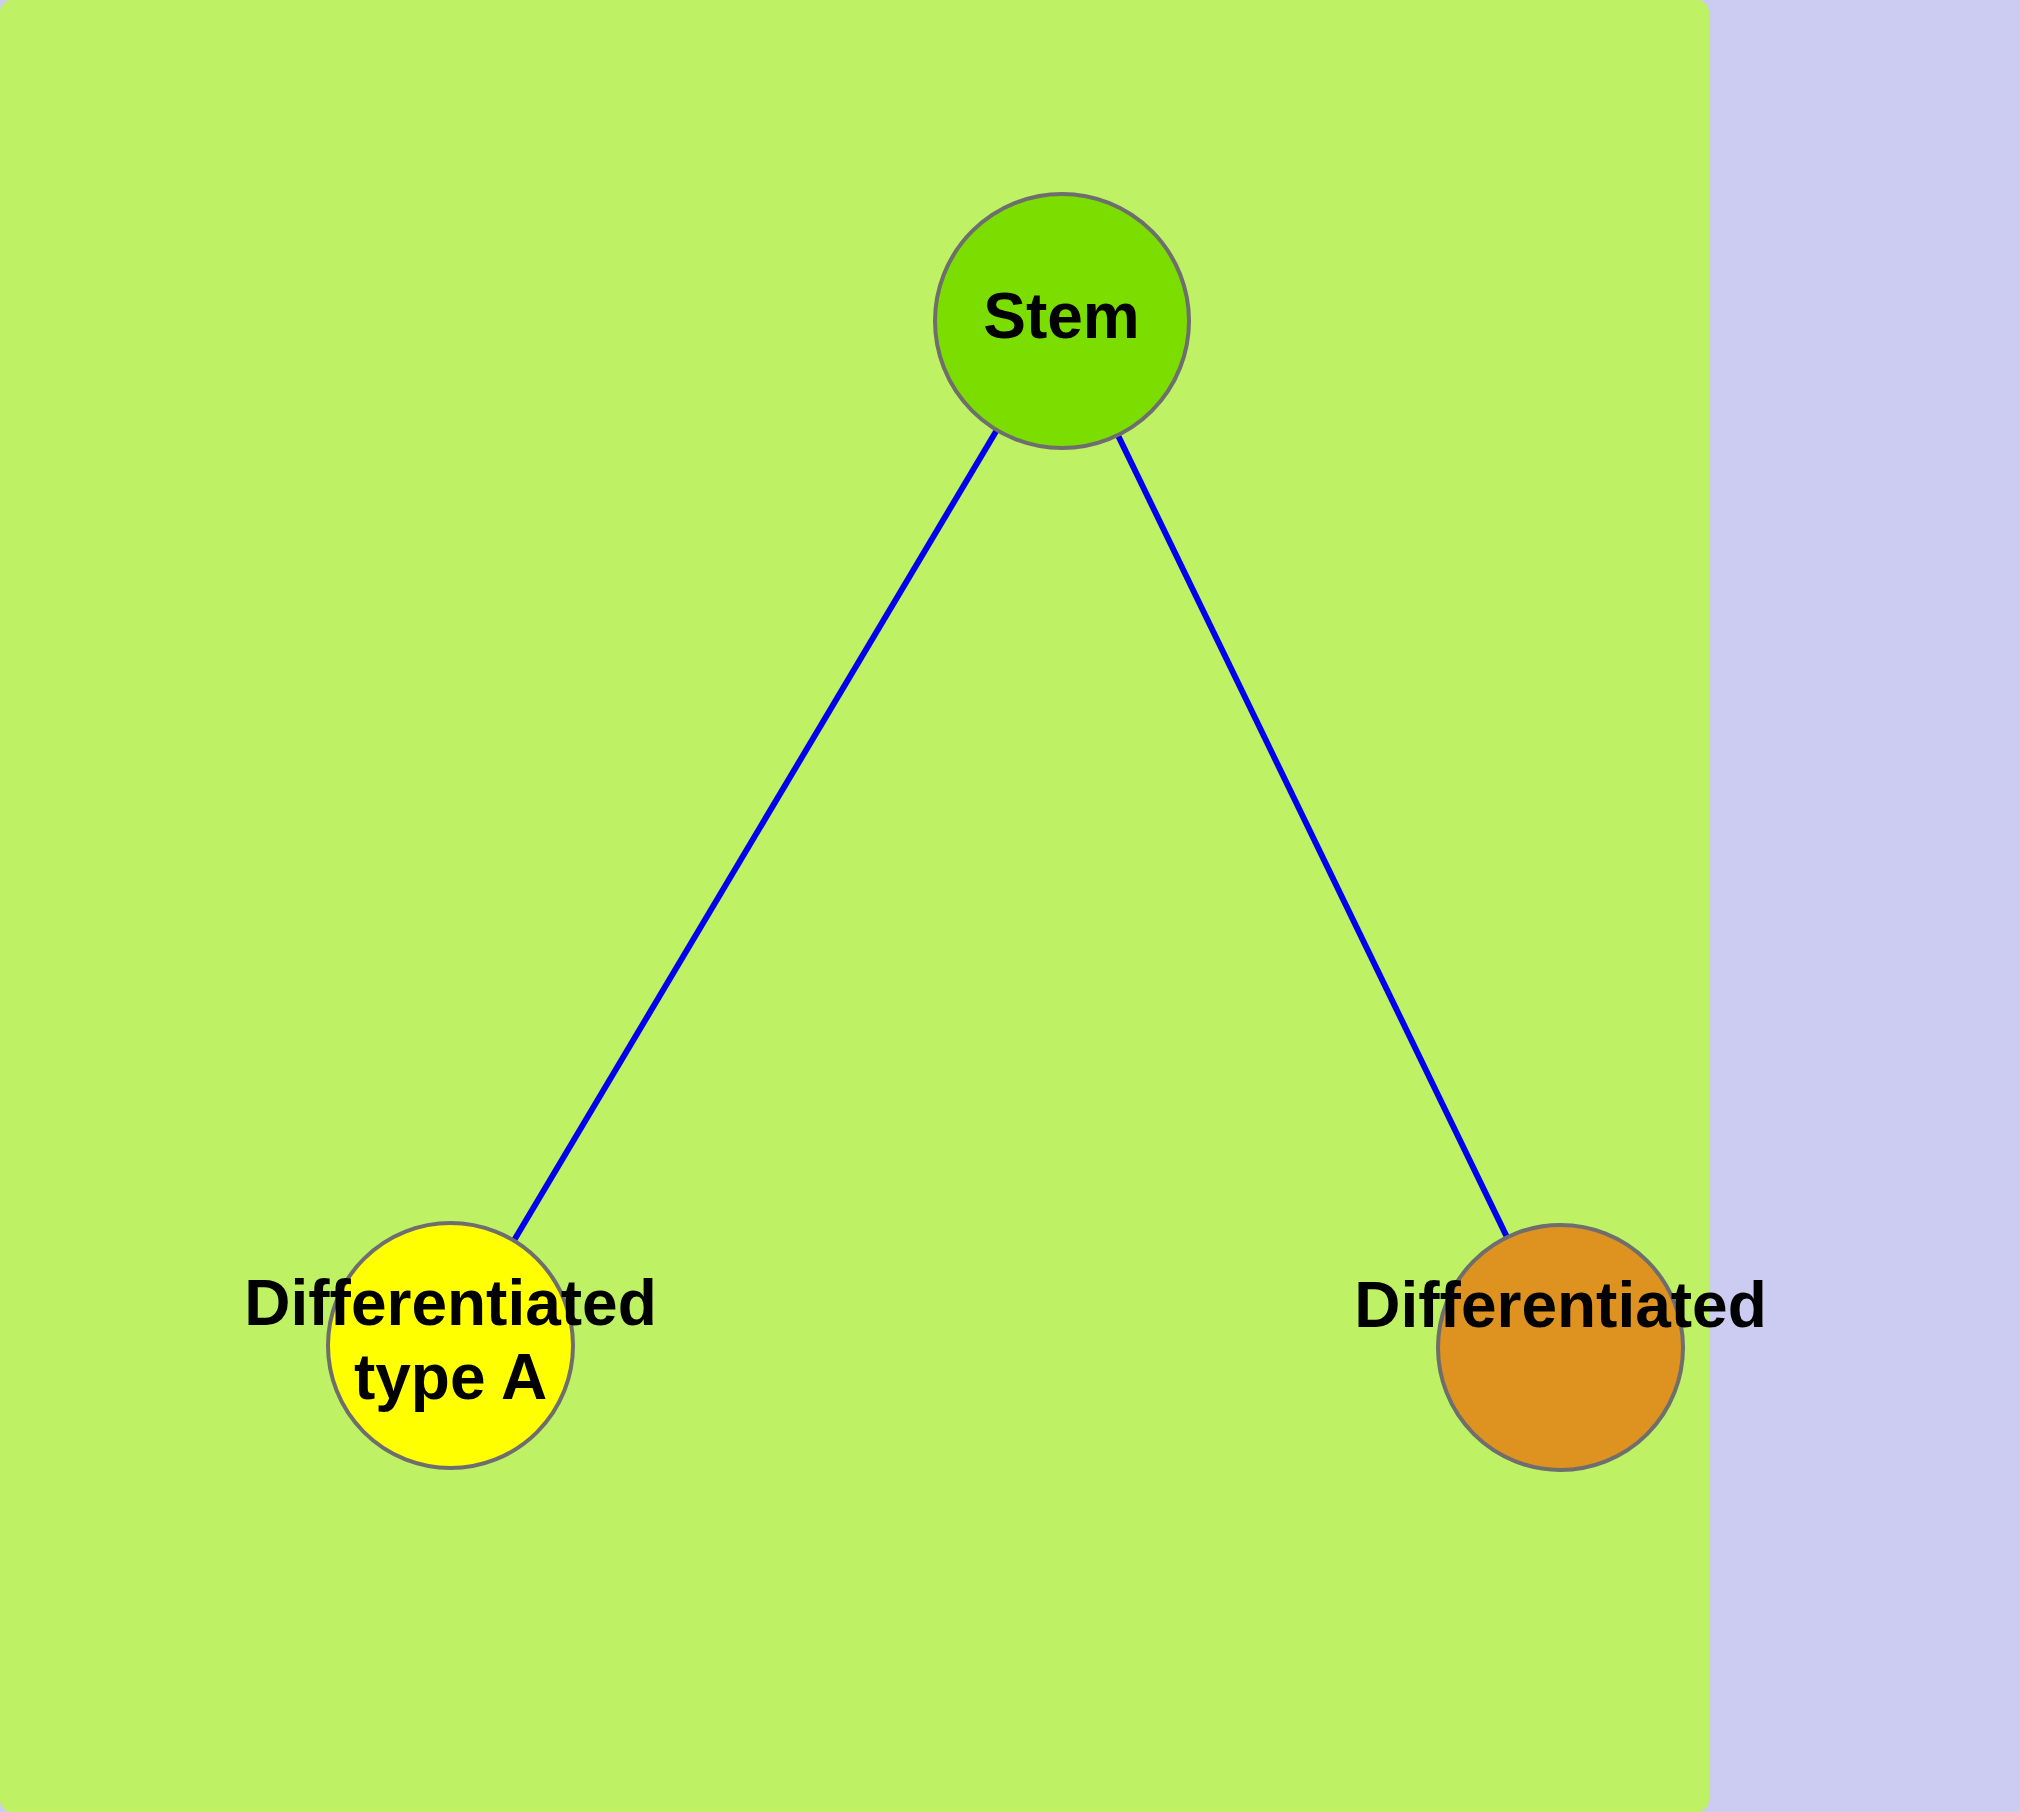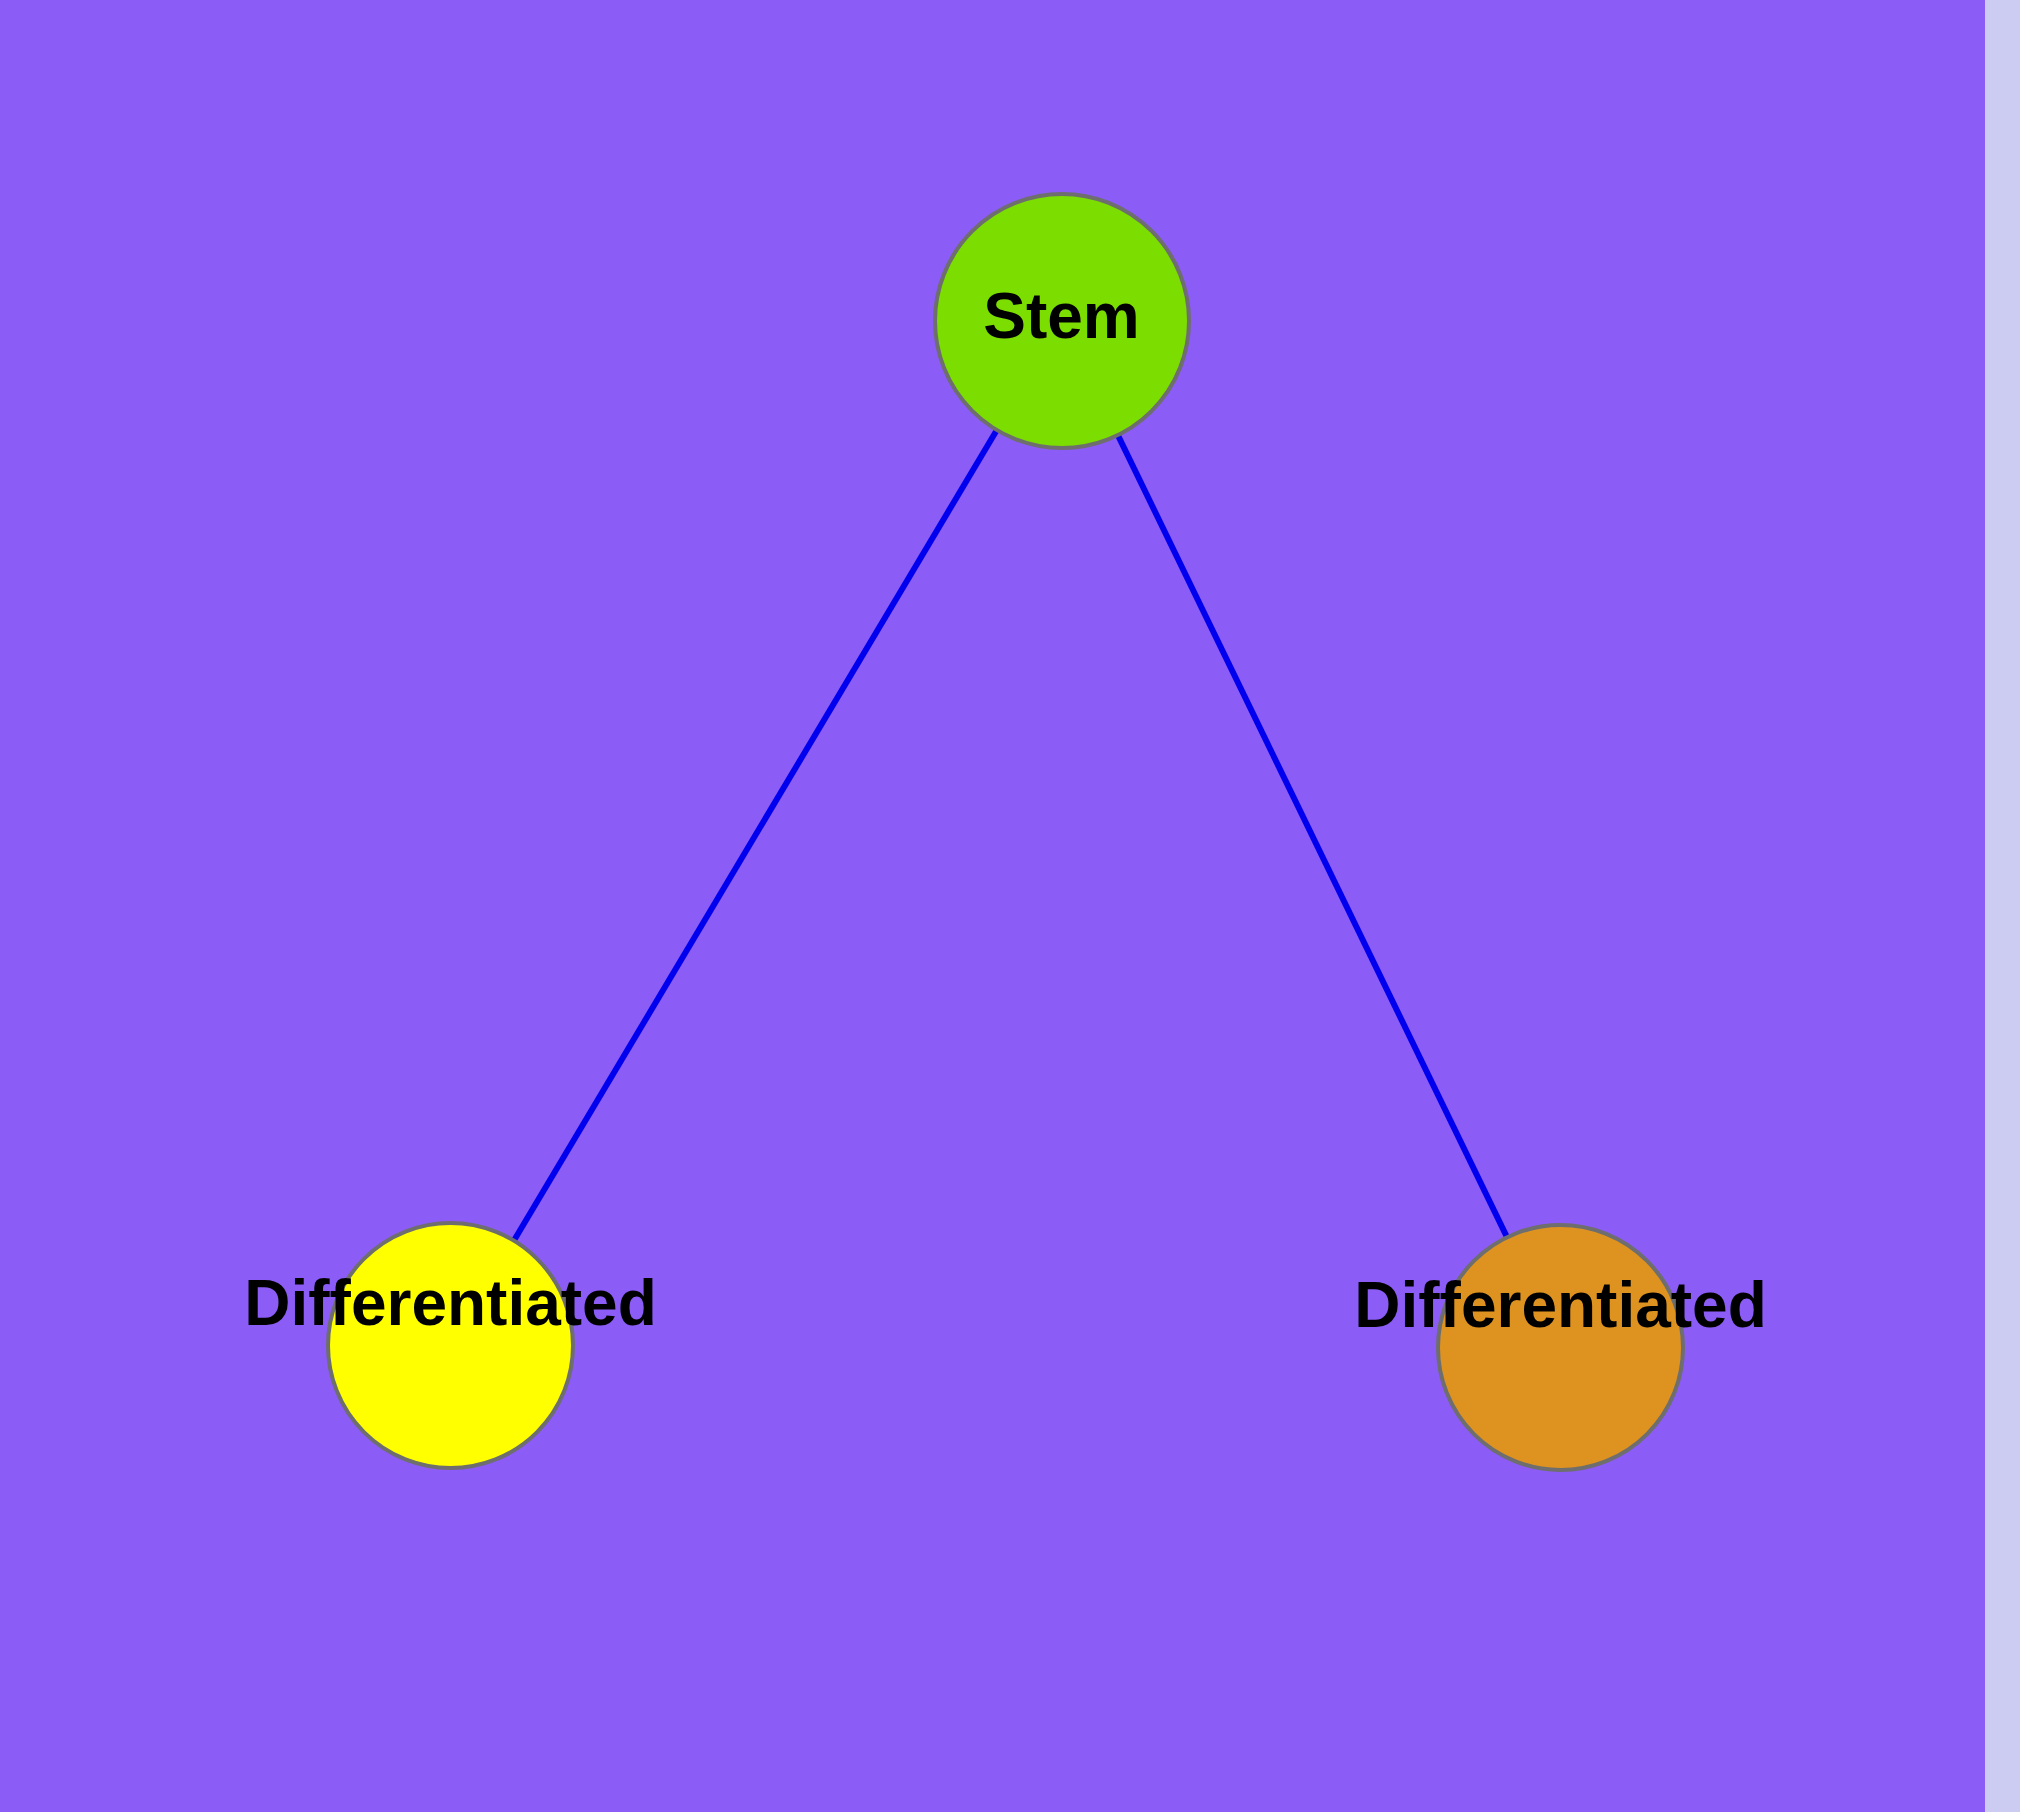--- a/index.html
+++ b/index.html
@@ -8,23 +8,24 @@
   }
   body {
     width: 2021px;
     height: 1812px;
     background: #ccccf2;
     font-family: "Liberation Sans", sans-serif;
     overflow: hidden;
   }
   .canvas {
     position: relative;
-    width: 1985px;
+    width: 1709px;
     height: 1812px;
-    background: #8b5cf6;
+    background: #bef264;
+    border-radius: 12px;
   }
   .edges {
     position: absolute;
     left: 0;
     top: 0;
     width: 2021px;
     height: 1812px;
     display: block;
   }
   .edges line {
@@ -100,20 +101,21 @@
   <div class="node node-stem"></div>
   <div class="node node-type-a"></div>
   <div class="node node-type-b"></div>
 
   <div class="node-label label-stem">
     <span>Stem</span>
   </div>
 
   <div class="node-label label-type-a">
     <div>Differentiated</div>
+    <div>type A</div>
   </div>
 
   <div class="node-label label-type-b">
     <div>Differentiated</div>
   </div>
 
 </div>
 
 
 </body></html>

